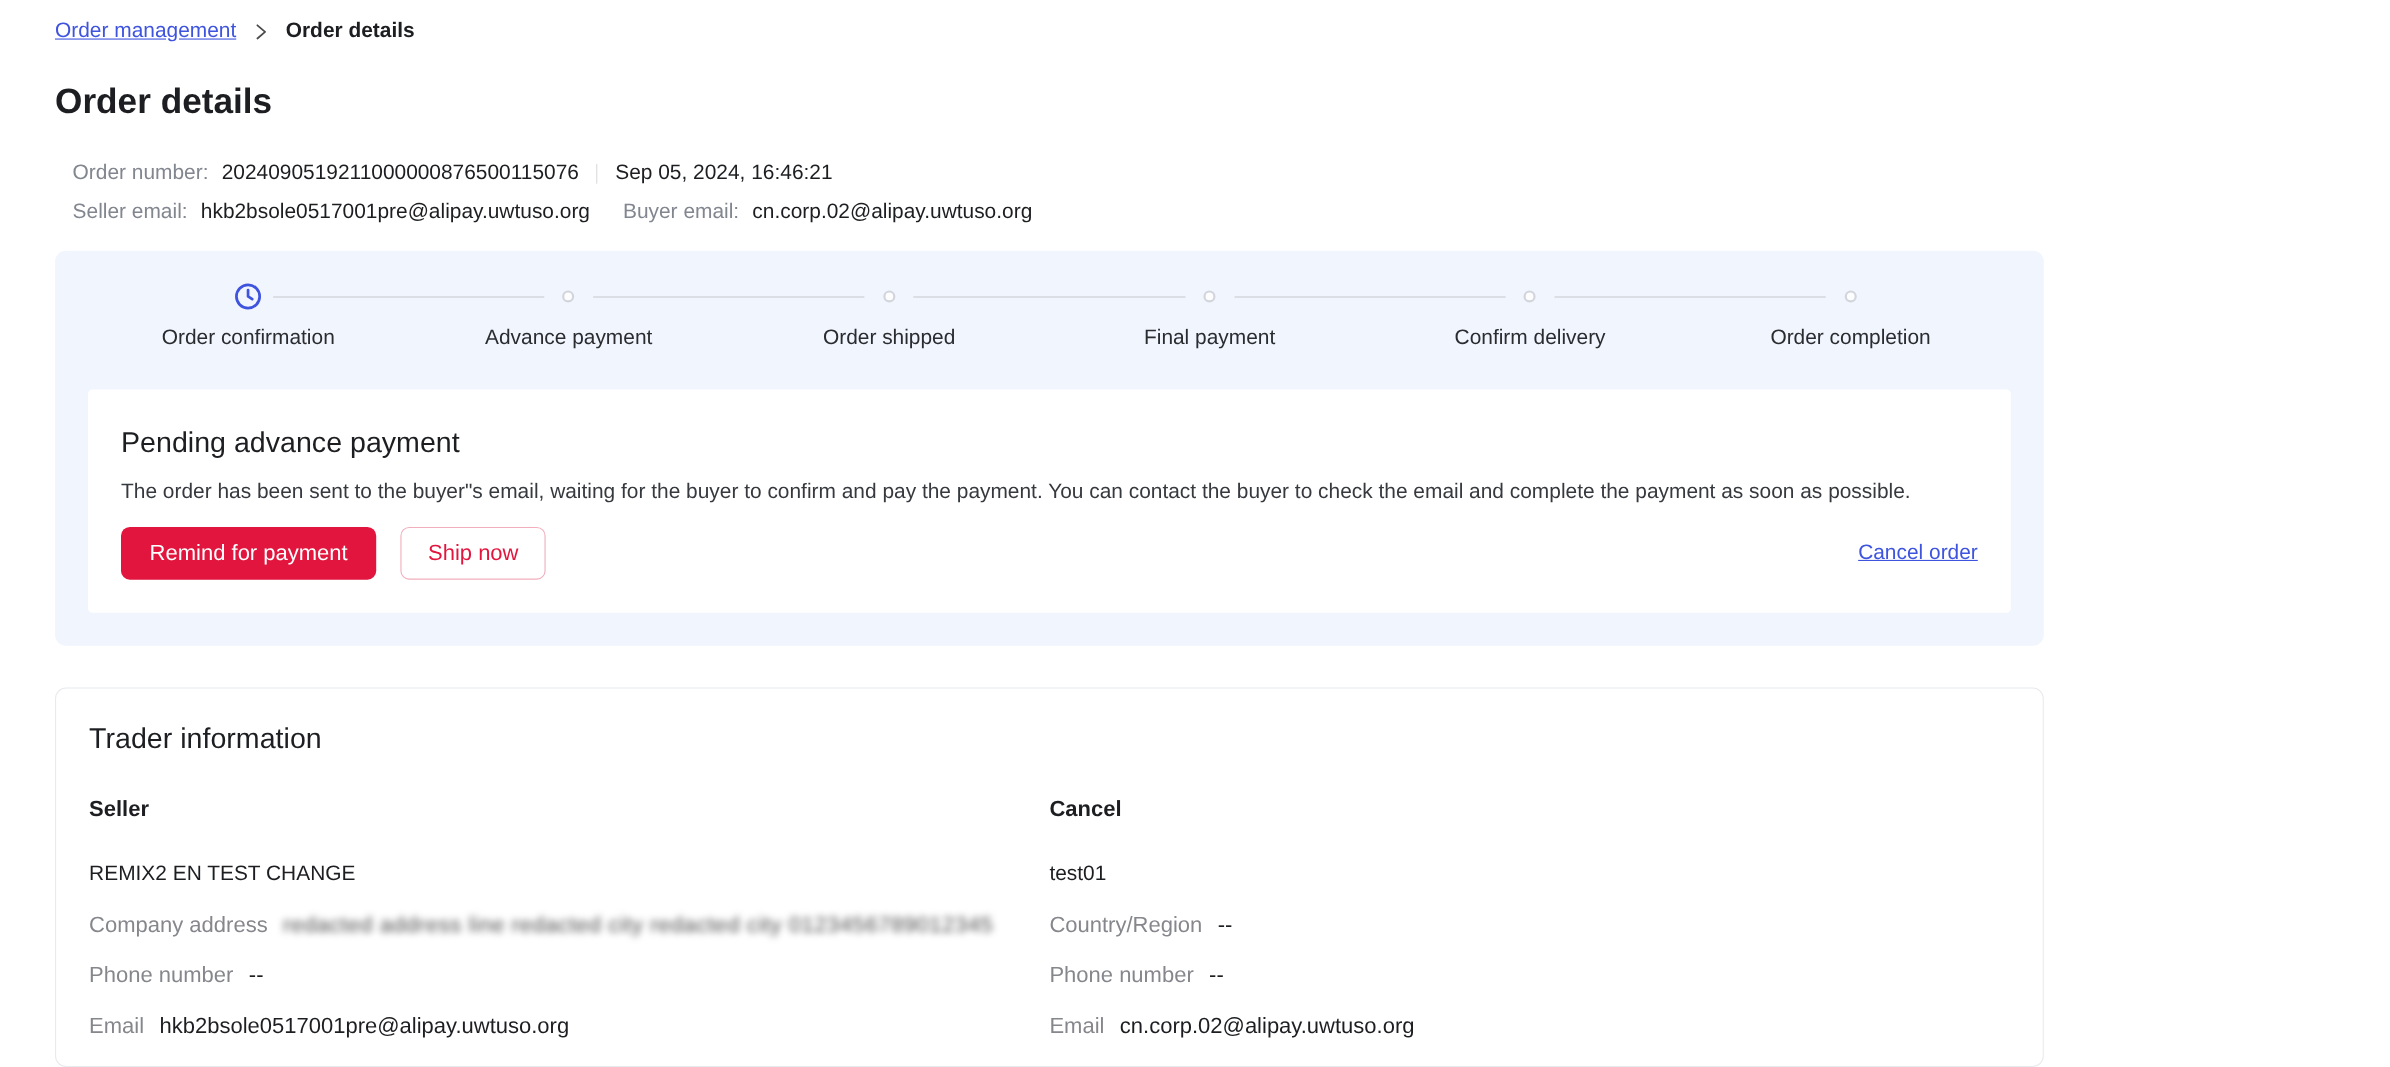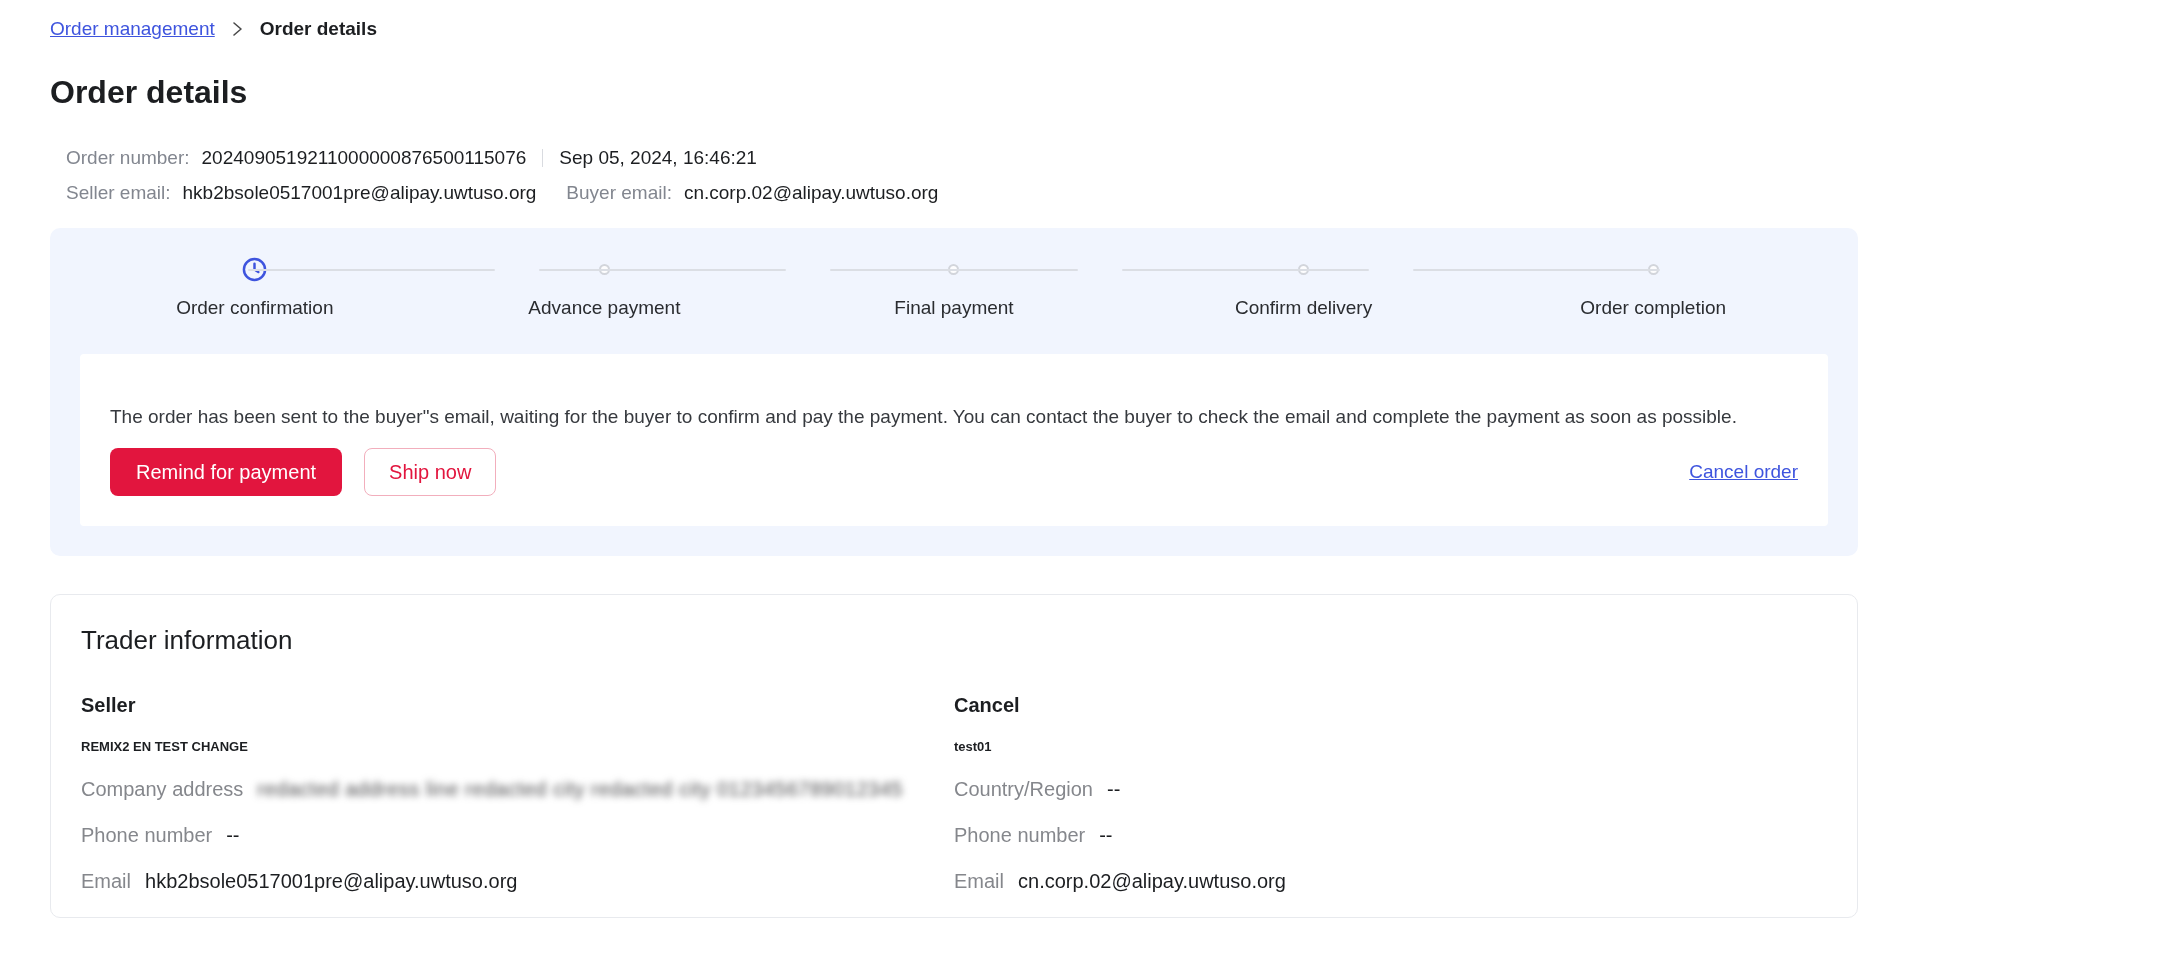--- a/index.html
+++ b/index.html
@@ -46,21 +46,21 @@
   .btn-primary { background: #e2153e; color: #ffffff; border: none; font-weight: 400; padding: 0 26px; }
   .btn-secondary { background: #fff; color: #e2153e; border: 1px solid #f2aebc; font-weight: 500; padding: 0 24px; margin-left: 22px; }
   .cancel-link { margin-left: auto; font-size: 19px; color: #3e54de; text-decoration: underline; cursor: pointer; }
 
   
   .trader-card { margin-top: 38px; background: #fff; border: 1px solid #e8eaee; border-radius: 10px; padding: 30px 30px 25px 30px; }
   .trader-title { font-size: 26px; font-weight: 500; color: #1c1e21; }
   .trader-cols { display: flex; margin-top: 38px; }
   .trader-col { flex: 1 1 0; }
   .party-heading { font-size: 20px; font-weight: 700; color: #1c1e21; }
-  .party-name { margin-top: 22px; font-size: 13px; font-weight: 700; color: #1c1e21; }
+  .party-name { margin-top: 36px; font-size: 19px; font-weight: 400; color: #1c1e21; }
   .detail-row { margin-top: 24px; display: flex; align-items: baseline; font-size: 20px; line-height: 22px; }
   .detail-label { color: #85878c; margin-right: 14px; white-space: nowrap; }
   .detail-value { color: #1c1e21; }
   .redacted { filter: blur(3.5px); color: #4a4a4c; user-select: none; letter-spacing: 0.5px; }
 </style>
 </head>
 <body>
 
 <div class="page">
 
@@ -111,20 +111,26 @@
         <div class="step-label">Order confirmation</div>
       </div>
 
       <div class="step">
         <div class="step-node">
             <span class="step-dot"></span>
           </div>
         <div class="step-label">Advance payment</div>
       </div>
 
+      <div class="step">
+        <div class="step-node">
+            <span class="step-dot"></span>
+          </div>
+        <div class="step-label">Order shipped</div>
+      </div>
 
       <div class="step">
         <div class="step-node">
             <span class="step-dot"></span>
           </div>
         <div class="step-label">Final payment</div>
       </div>
 
       <div class="step">
         <div class="step-node">
@@ -135,20 +141,21 @@
 
       <div class="step">
         <div class="step-node">
             <span class="step-dot"></span>
           </div>
         <div class="step-label">Order completion</div>
       </div>
     </div>
 
     <div class="status-card">
+      <div class="status-title">Pending advance payment</div>
       <div class="status-desc">The order has been sent to the buyer"s email, waiting for the buyer to confirm and pay the payment. You can contact the buyer to check the email and complete the payment as soon as possible.</div>
       <div class="status-actions">
         <button class="btn btn-primary">Remind for payment</button>
         <button class="btn btn-secondary">Ship now</button>
         <span class="cancel-link">Cancel order</span>
       </div>
     </div>
   </div>
 
   <div class="trader-card">

